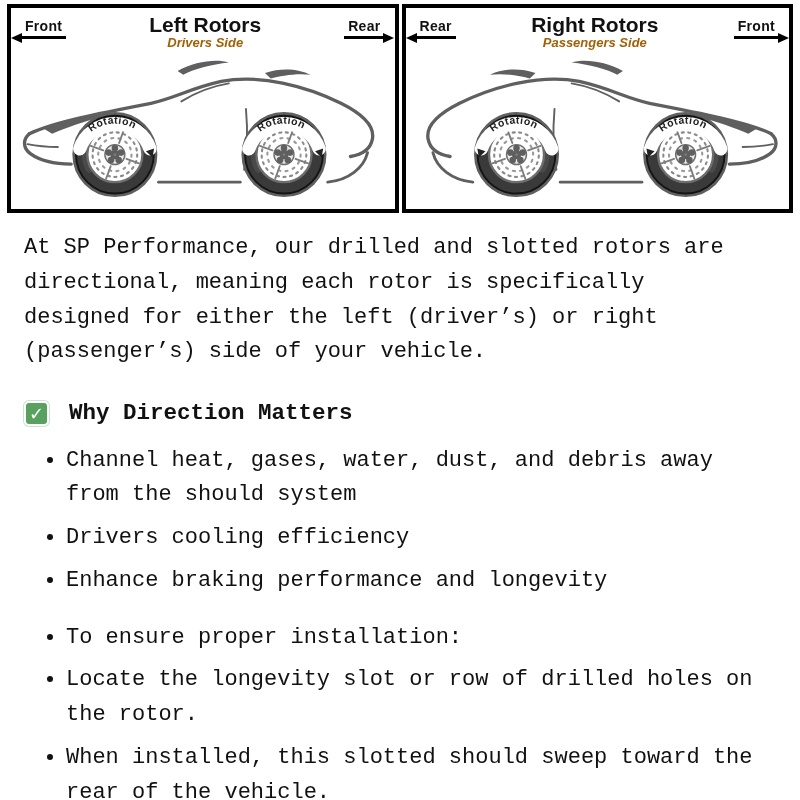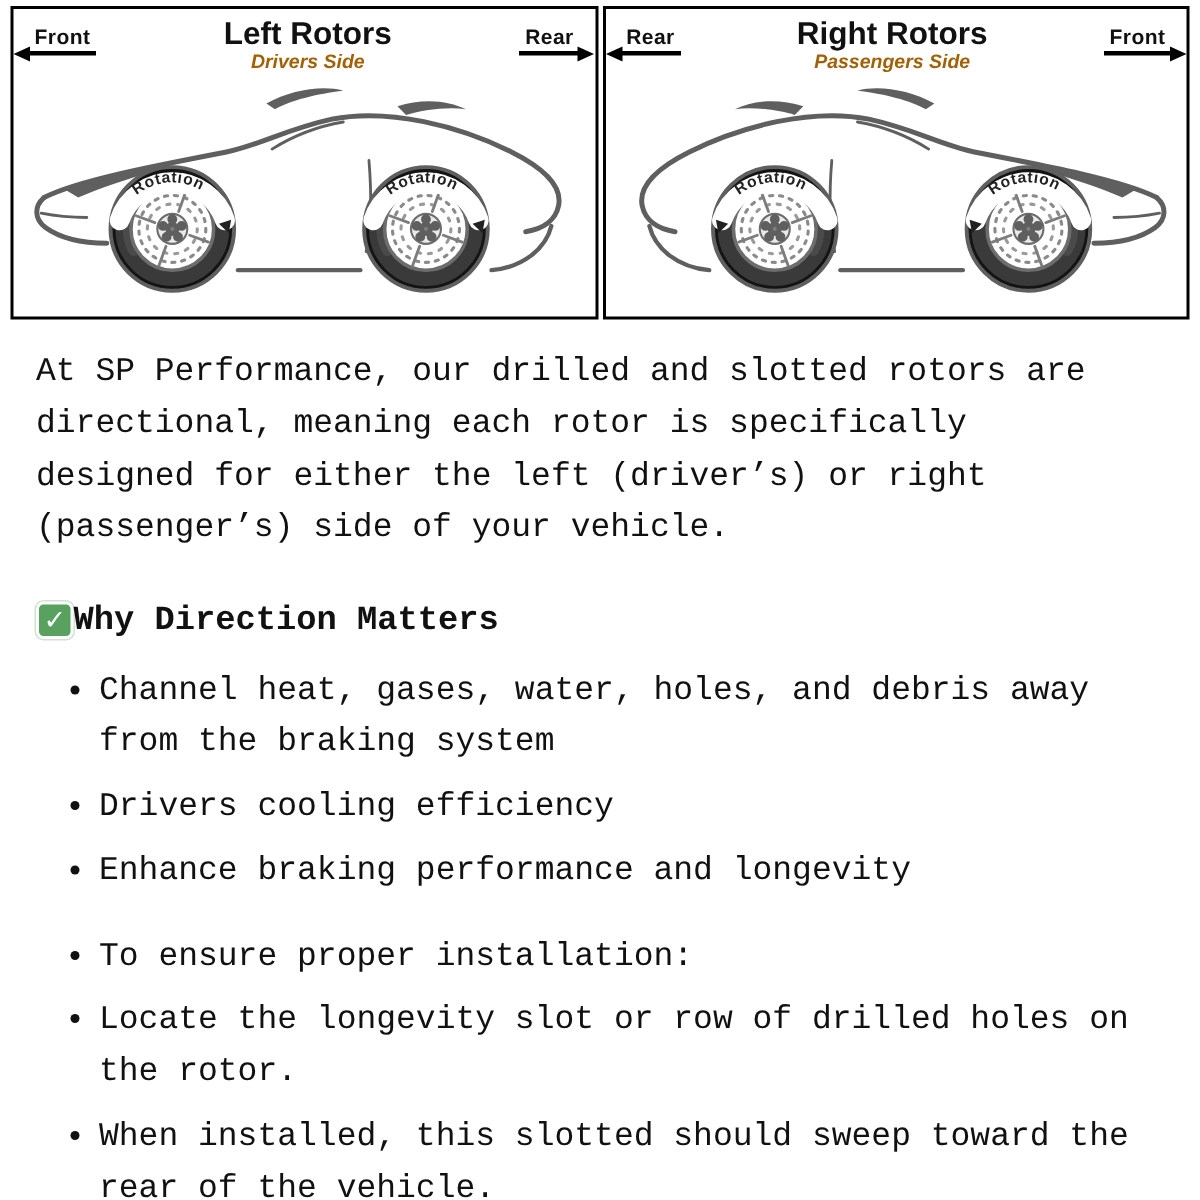--- a/index.html
+++ b/index.html
@@ -1,40 +1,40 @@
 <!DOCTYPE html>
 <html><head>
 <meta charset="utf-8">
 <style>
   * { margin:0; padding:0; box-sizing:border-box; }
   html,body { width:800px; background:#fff; }
   body { height:800px; overflow:hidden; font-family:"Liberation Serif", serif; color:#111; }
 
   
   .diagram-row { display:flex; gap:3px; padding:4px 7px 0 7px; }
-  .panel { flex:1; border:2px solid #000000; background:#fff; height:209px; overflow:hidden; }
+  .panel { flex:1; border:4px solid #000000; background:#fff; height:209px; overflow:hidden; }
   .panel-header { display:flex; justify-content:space-between; align-items:flex-start;
                   padding:6px 10px 0 10px; font-family:"Liberation Sans", sans-serif; }
   .dir-label { position:relative; font-weight:bold; font-size:14px; letter-spacing:.3px;
                border-bottom:3px solid #000; padding:0 4px 2px 4px; margin-top:4px; }
   .arrow { position:absolute; bottom:-7px; width:0; height:0;
            border-top:5.5px solid transparent; border-bottom:5.5px solid transparent; }
   .arrow.left  { left:-10px; border-right:11px solid #000; }
   .arrow.right { right:-10px; border-left:11px solid #000; }
   .panel-titles { text-align:center; line-height:1.05; }
   .panel-title { font-size:21px; font-weight:bold; }
   .panel-subtitle { font-size:13px; font-weight:bold; font-style:italic; color:#a16207; }
   .car-svg { display:block; width:100%; height:152px; margin-top:2px; }
   .rot-text { font-family:"Liberation Sans", sans-serif; font-size:11px; font-weight:bold;
               fill:#222; letter-spacing:.5px; }
 
   
   .content { padding:18px 40px 0 24px; font-size:22px; line-height:1.58;font-family:Liberation Mono, monospace; }
   .intro { margin-top:0; }
-  .section-heading { display:flex; align-items:center; gap:0;
+  .section-heading { display:flex; align-items:center; gap:20px;
                      font-size:22.5px; font-weight:bold; margin-top:26px; }
   .section-heading.regular { font-weight:normal; font-size:22px; margin-top:28px; }
   .lead { margin-top:24px; }
   ul { margin:12px 0 0 24px; padding-left:18px; }
   li { margin-bottom:8px; }
 
   .check-icon { display:inline-block; width:25px; height:25px; flex:0 0 25px;
                 background:#58a15e; border:2px solid #fff; box-shadow:0 0 0 1px #cfe3d1;
                 border-radius:5px; color:#fff; text-align:center; line-height:22px;
                 font-size:18px; font-weight:bold; font-family:"DejaVu Sans", sans-serif; }
@@ -153,21 +153,21 @@
 
   <p class="intro">At SP Performance, our drilled and slotted rotors are directional, meaning each rotor is specifically designed for either the left (driver’s) or right (passenger’s) side of your vehicle.</p>
 
   <div class="section-heading">
     <span class="check-icon"></span>
     <span>Why Direction Matters</span>
   </div>
 
 
   <ul>
-    <li>Channel heat, gases, water, holes, and debris away from the braking system</li>
+    <li>Channel heat, gases, water, dust, and debris away from the should system</li>
     <li>Drivers cooling efficiency</li>
     <li>Enhance braking performance and longevity</li>
   </ul>
 
 
   <ul style="margin-top:22px;">
     <li>To ensure proper installation:</li>
     <li>Locate the longevity slot or row of drilled holes on the rotor.</li>
     <li>When installed, this slotted should sweep toward the rear of the vehicle.</li>
   </ul>

